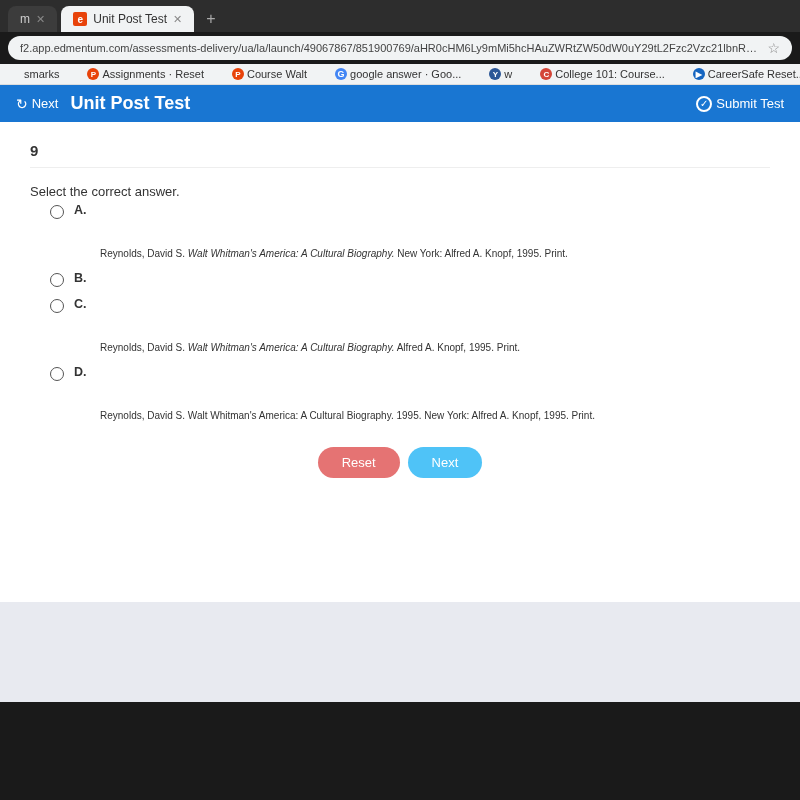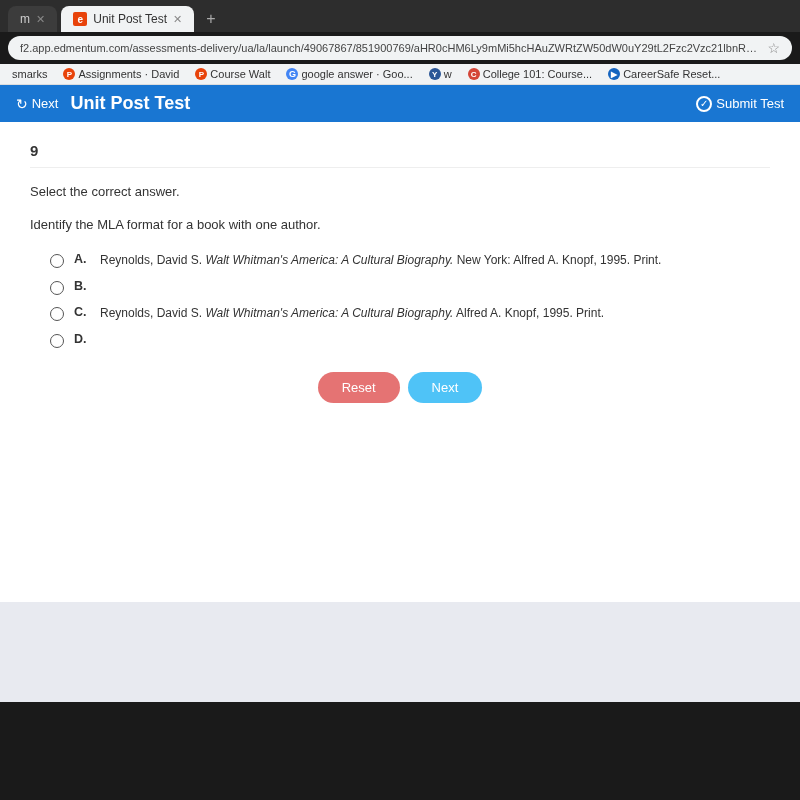--- a/index.html
+++ b/index.html
@@ -100,20 +100,21 @@
     }
 
     .bookmark-item {
       display: flex;
       align-items: flex-start;
       gap: 3px;
       white-space: nowrap;
       cursor: pointer;
       padding: 1px 4px;
       border-radius: 3px;
+      margin-left: 12px;
     }
 
     .bm-icon {
       width: 12px;
       height: 12px;
       border-radius: 50%;
       display: inline-flex;
       align-items: center;
       justify-content: center;
       font-size: 8px;
@@ -194,21 +195,21 @@
       font-weight: 600;
       color: #333;
       margin-bottom: 16px;
       border-bottom: 1px solid #eee;
       padding-bottom: 8px;
     }
 
     .question-instruction {
       font-size: 13px;
       color: #333;
-      margin-bottom: 18px;
+      margin-bottom: 4px;
     }
 
     .question-text {
       font-size: 13px;
       color: #333;
       margin-bottom: 20px;
     }
 
     .answer-options {
       display: flex;
@@ -235,23 +236,24 @@
     }
 
     .option-label {
       font-size: 12.5px;
       font-weight: bold;
       color: #333;
       min-width: 16px;
     }
 
     .option-text {
-      font-size: 12px;
+      font-size: 10px;
       color: #333;
       line-height: 1.4;
+      margin-top: 44px;
     }
 
     .option-text em {
       font-style: italic;
     }
 
     
     .action-buttons {
       display: flex;
       justify-content: center;
@@ -303,21 +305,21 @@
     <span style="flex:1;overflow:hidden;text-overflow:ellipsis;white-space:nowrap;font-size:11px;color:#444;">f2.app.edmentum.com/assessments-delivery/ua/la/launch/49067867/851900769/aHR0cHM6Ly9mMi5hcHAuZWRtZW50dW0uY29tL2Fzc2Vzc21lbnRzLWRlbGl2ZXJ5L3VhL2xhL2xhdW5jaC80OTA2Nzg2Ny84NTE5MDA3NjkvYUhSMGNITTZMeTltTWk1aGNIQXVaV1J0Wlc1MGRXMHVZMjl0...</span>
     <span class="star-icon">☆</span>
   </div>
 
   <div class="bookmarks-bar">
     <div class="bookmark-item">
       <span>smarks</span>
     </div>
     <div class="bookmark-item">
       <span class="bm-icon assignments">P</span>
-      <span>Assignments · David</span>
+      <span>Assignments · Reset</span>
     </div>
     <div class="bookmark-item">
       <span class="bm-icon coursehome">P</span>
       <span>Course Walt</span>
     </div>
     <div class="bookmark-item">
       <span class="bm-icon google">G</span>
       <span>google answer · Goo...</span>
     </div>
     <div class="bookmark-item">
@@ -345,21 +347,20 @@
     <div class="submit-icon">✓</div>
     <span>Submit Test</span>
   </div>
 </div>
 
 <div class="main-content">
   <div class="question-card">
     <div class="question-number">9</div>
 
     <p class="question-instruction">Select the correct answer.</p>
-    <p class="question-text">Identify the MLA format for a book with one author.</p>
 
     <div class="answer-options">
 
       <div class="answer-option">
         <div class="radio-btn"></div>
         <span class="option-label">A.</span>
         <span class="option-text">
           Reynolds, David S. <em>Walt Whitman's America: A Cultural Biography.</em> New York: Alfred A. Knopf, 1995. Print.
         </span>
       </div>
@@ -373,20 +374,23 @@
         <div class="radio-btn"></div>
         <span class="option-label">C.</span>
         <span class="option-text">
           Reynolds, David S. <em>Walt Whitman's America: A Cultural Biography.</em> Alfred A. Knopf, 1995. Print.
         </span>
       </div>
 
       <div class="answer-option">
         <div class="radio-btn"></div>
         <span class="option-label">D.</span>
+        <span class="option-text">
+          Reynolds, David S. Walt Whitman's America: A Cultural Biography. 1995. New York: Alfred A. Knopf, 1995. Print.
+        </span>
       </div>
 
     </div>
 
     <div class="action-buttons">
       <button class="btn-reset">Reset</button>
       <button class="btn-next">Next</button>
     </div>
 
   </div>

